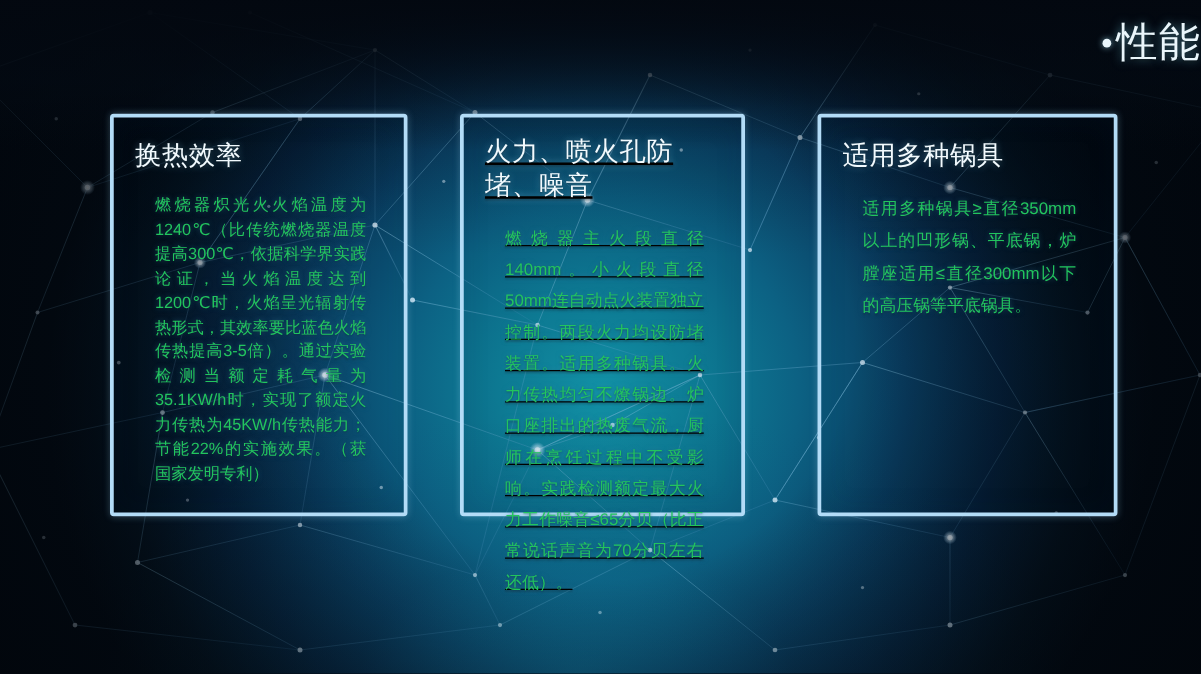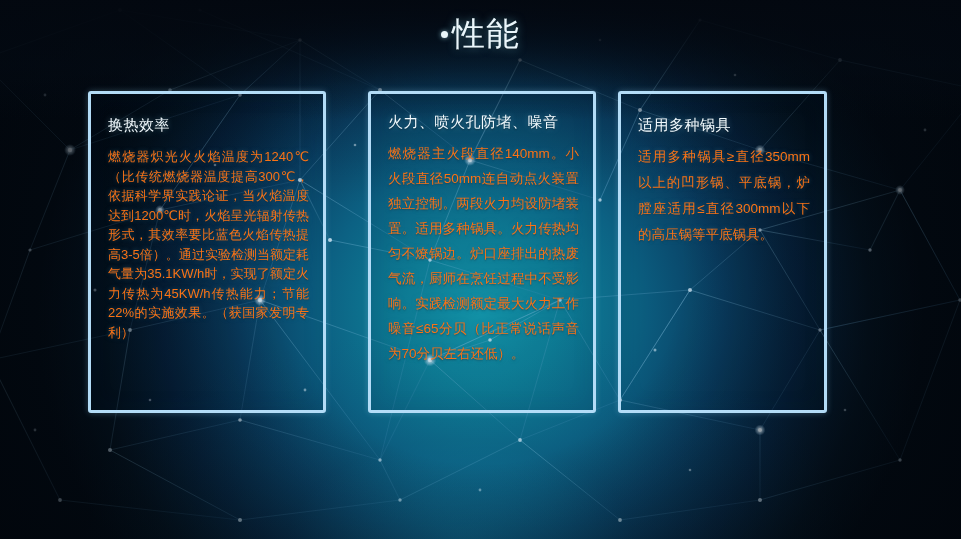--- a/index.html
+++ b/index.html
@@ -45,21 +45,21 @@
     left: 0; right: 0; bottom: 0;
     height: 200px;
     background: radial-gradient(ellipse 40% 110% at 48% 100%, rgba(20,150,180,0.30) 0%, rgba(12,90,120,0.13) 45%, rgba(0,0,0,0) 100%);
   }
 
   
   .slide-title {
     position: absolute;
     left: 0; right: 0;
     top: 14px;
-    text-align: center;
+    text-align: right;
     color: #eaf6fb;
     font-size: 33px;
     line-height: 40px;
     letter-spacing: 1px;
     text-shadow: 0 0 8px rgba(120,210,235,0.55), 0 1px 2px rgba(0,0,0,0.5);
     white-space: nowrap;
   }
   .slide-title .bullet {
     display: inline-block;
     width: 7px;
@@ -77,45 +77,45 @@
   .card {
     position: absolute;
     box-sizing: border-box;
     border: 3px solid #b3dcf7;
     border-radius: 3px;
     box-shadow: 0 0 6px rgba(150,205,240,0.30), inset 0 0 22px rgba(8,40,70,0.10);
     background: rgba(6,35,60,0.04);
   }
   #card-1 { left: 88px;  top: 91px;  width: 238px; height: 322px; }
   #card-2 { left: 368px; top: 91px;  width: 228px; height: 322px; }
-  #card-3 { left: 618px; top: 91px;  width: 209px; height: 322px; }
+  #card-3 { left: 654px; top: 91px;  width: 240px; height: 322px; }
 
   .card-inner {
     padding: 17px 14px 0 17px;
   }
   .card-title {
     color: #f2fafe;
-    font-size: 15px;
+    font-size: 21px;
     line-height: 27px;
     letter-spacing: 0.5px;
     text-shadow: 0 0 6px rgba(130,205,235,0.45), 0 1px 2px rgba(0,0,0,0.45);
     margin: 0 0 6px 0;
     font-weight: normal;
   }
   #card-1 .card-title { margin-bottom: 9px; }
   .card-body {
-    color: #f97316;
+    color: #22c55e;
     text-shadow: 0 0 4px rgba(60,130,170,0.55), 0 1px 2px rgba(0,0,0,0.40);
     text-align: justify;
-    margin: 0;
+    margin: 16px;
   }
   #card-1 .card-body { font-size: 13px; line-height: 19.5px; }
   #card-2 .card-body { font-size: 13.5px; line-height: 25px; }
   #card-3 .card-body { font-size: 13.5px; line-height: 26px; }
-  #card-2 .card-inner { padding-top: 14px; }
+  #card-2 .card-inner { padding-top: 14px; text-decoration: underline; }
   #card-3 .card-inner { padding-top: 17px; }
 </style>
 </head>
 <body>
 
 <div id="slide">
 
   <div class="bg-base"></div>
 
   <svg class="bg-net" viewBox="0 0 961 539" preserveAspectRatio="none">

